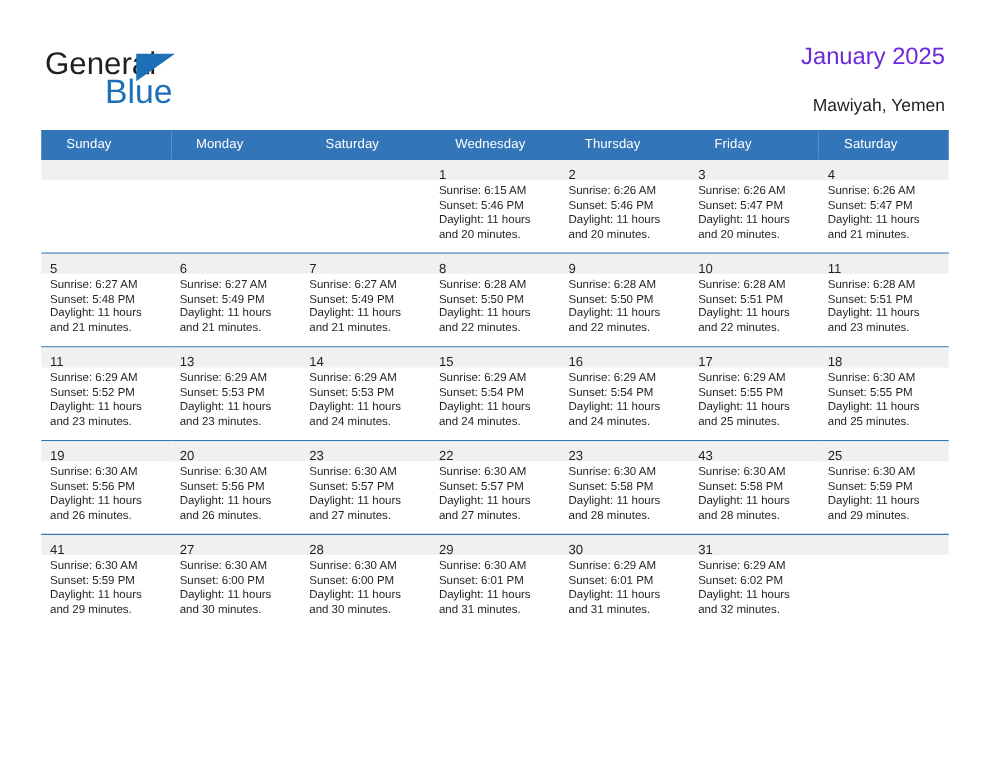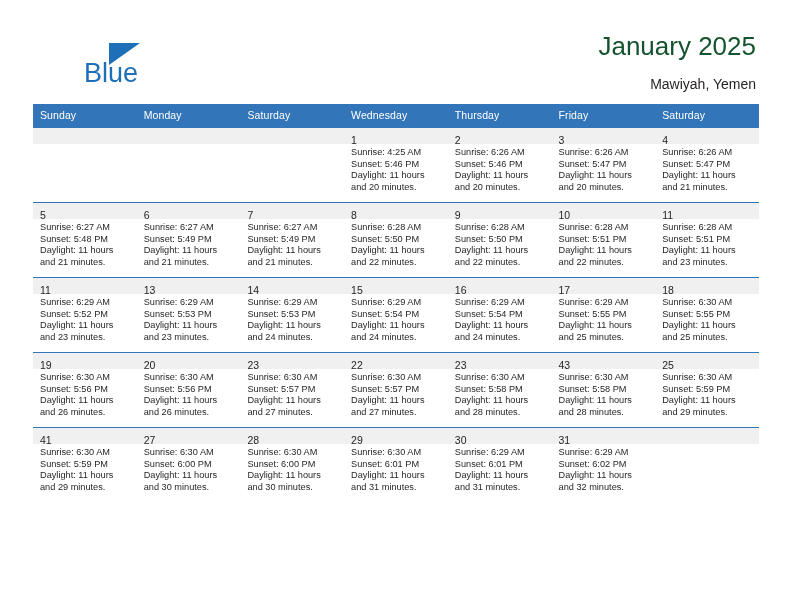--- a/index.html
+++ b/index.html
@@ -66,22 +66,22 @@
     font-family: "Liberation Sans", sans-serif;
     line-height: 26px;
   }
   .title-block {
     position: absolute;
     right: 36px;
     top: 30px;
     text-align: right;
   }
   .cal-title {
-    font-size: 26px;
-    color: #14532d;
+    font-size: 19px;
+    color: #6d28d9;
     line-height: 32px;
     white-space: nowrap;
   }
   .cal-subtitle {
     font-size: 14px;
     color: #231f20;
     line-height: 20px;
     margin-top: 12px;
     white-space: nowrap;
   }
@@ -94,21 +94,21 @@
     width: 726px;
     border-collapse: collapse;
     table-layout: fixed;
   }
   .calendar th {
     background: #3275b8;
     color: #ffffff;
     font-size: 10.5px;
     font-weight: normal;
     text-align: left;
-    padding: 5px 0 6px 7px;
+    padding: 5px 0 6px 20px;
     height: 11px;
     border: none;
     letter-spacing: 0.1px;
   }
   .calendar td {
     vertical-align: top;
     width: 103.71px;
     height: 74px;
     padding: 0;
     border-top: 1px solid #3275b8;
@@ -149,20 +149,21 @@
     background: #f0f0f0;
   }
 </style>
 </head>
 <body>
 
 <div class="page">
 
   <div class="header">
     <div class="brand">
+      <span class="brand-general">General</span>
       <span class="brand-triangle"></span>
       <span class="brand-blue">Blue</span>
     </div>
     <div class="title-block">
       <div class="cal-title">January 2025</div>
       <div class="cal-subtitle">Mawiyah, Yemen</div>
     </div>
   </div>
 
   <table class="calendar">
@@ -191,21 +192,21 @@
           </td>
           <td class="empty">
             <div class="daycell">
               <div class="daynum-bar"><span class="daynum"></span></div>
             </div>
           </td>
           <td>
             <div class="daycell">
               <div class="daynum-bar"><span class="daynum">1</span></div>
               <div class="dayinfo">
-                <div>Sunrise: 4:25 AM</div>
+                <div>Sunrise: 6:15 AM</div>
                 <div>Sunset: 5:46 PM</div>
                 <div class="daylight-line">Daylight: 11 hours</div>
                 <div class="daylight-line">and 20 minutes.</div>
               </div>
             </div>
           </td>
           <td>
             <div class="daycell">
               <div class="daynum-bar"><span class="daynum">2</span></div>
               <div class="dayinfo">

